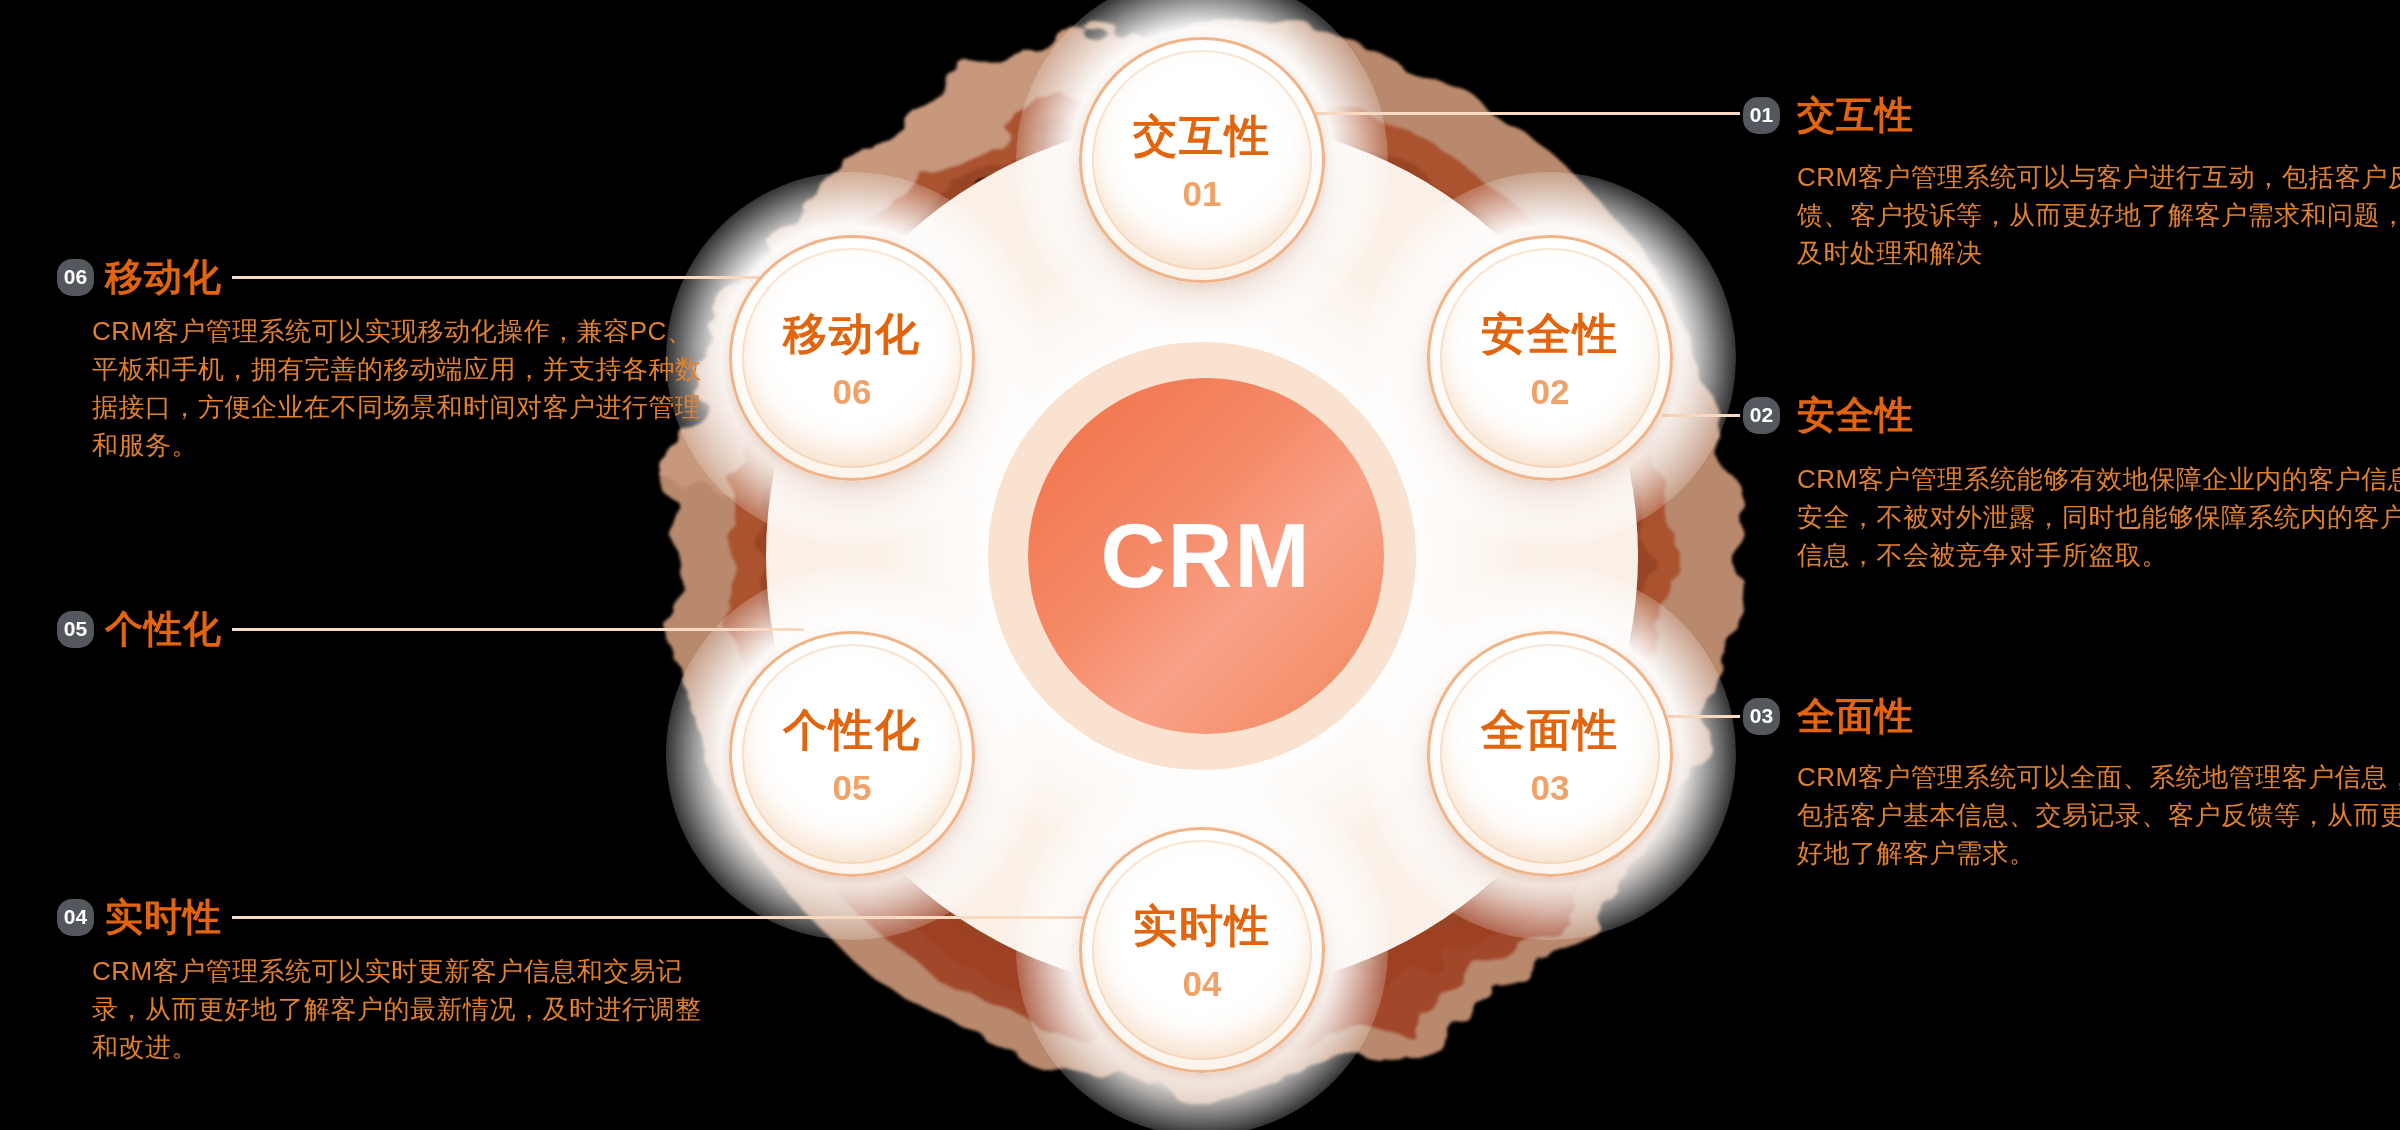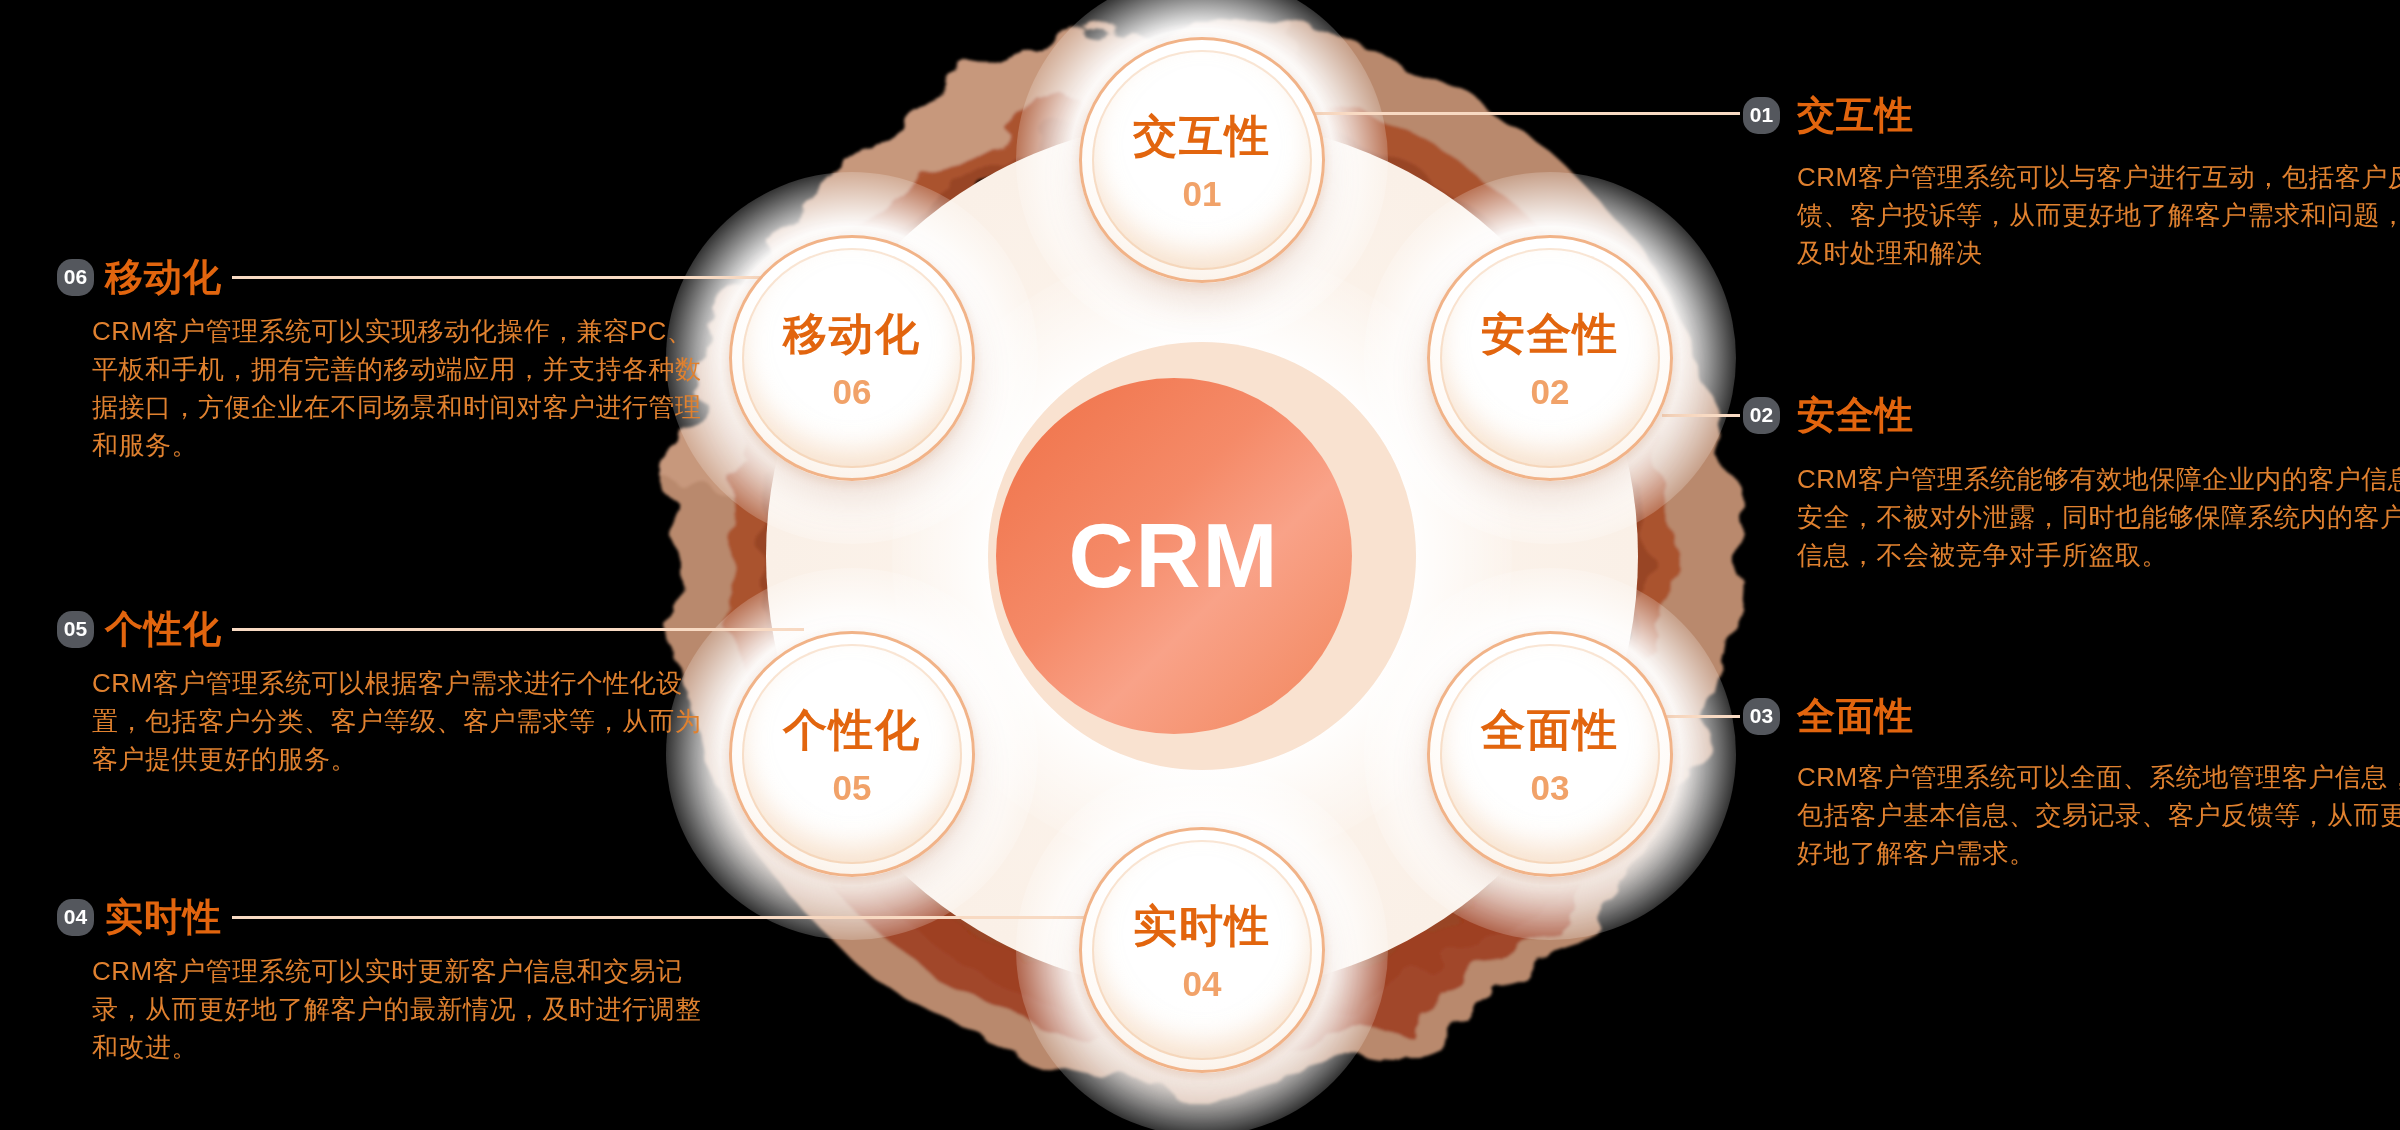--- a/index.html
+++ b/index.html
@@ -34,21 +34,21 @@
   }
   .disc-glow{
     left:892px;top:246px;width:620px;height:620px;
     background:radial-gradient(circle, rgba(255,255,255,1) 46%, rgba(255,255,255,0) 74%);
   }
   .disc-peach{
     left:988px;top:342px;width:428px;height:428px;
     background:var(--ring-peach);
   }
   .disc-core{
-    left:996px;top:378px;width:356px;height:356px;
+    left:1028px;top:378px;width:356px;height:356px;
     background:linear-gradient(135deg,#F0744B 6%,#F58A68 42%,#F9A288 62%,#F18459 100%);
     display:flex;align-items:center;justify-content:center;
   }
   .core-label{
     color:var(--center-text);font-size:90px;font-weight:bold;letter-spacing:2px;
   }
 
   
   .halo{
     position:absolute;width:372px;height:372px;border-radius:50%;
@@ -225,23 +225,20 @@
     </div>
     <p class="feature-desc">CRM客户管理系统可以实时更新客户信息和交易记
 录，从而更好地了解客户的最新情况，及时进行调整
 和改进。</p>
   </section>
   <section class="feature left f5">
     <div class="feature-header">
       <span class="badge">05</span>
       <h2 class="feature-title">个性化</h2>
     </div>
-    <p class="feature-desc">CRM客户管理系统可以根据客户需求进行个性化设
-置，包括客户分类、客户等级、客户需求等，从而为
-客户提供更好的服务。</p>
   </section>
   <section class="feature left f6">
     <div class="feature-header">
       <span class="badge">06</span>
       <h2 class="feature-title">移动化</h2>
     </div>
     <p class="feature-desc">CRM客户管理系统可以实现移动化操作，兼容PC、
 平板和手机，拥有完善的移动端应用，并支持各种数
 据接口，方便企业在不同场景和时间对客户进行管理
 和服务。</p>

